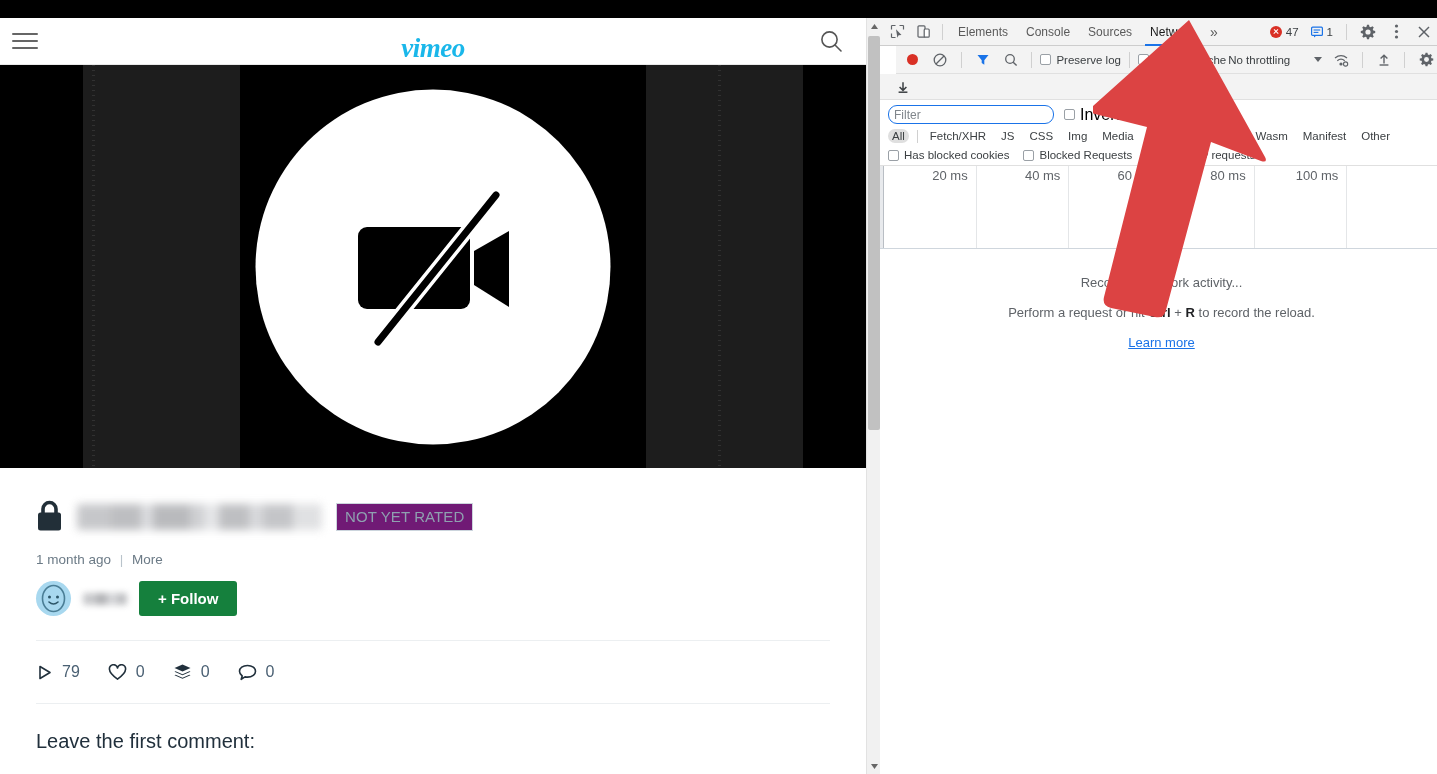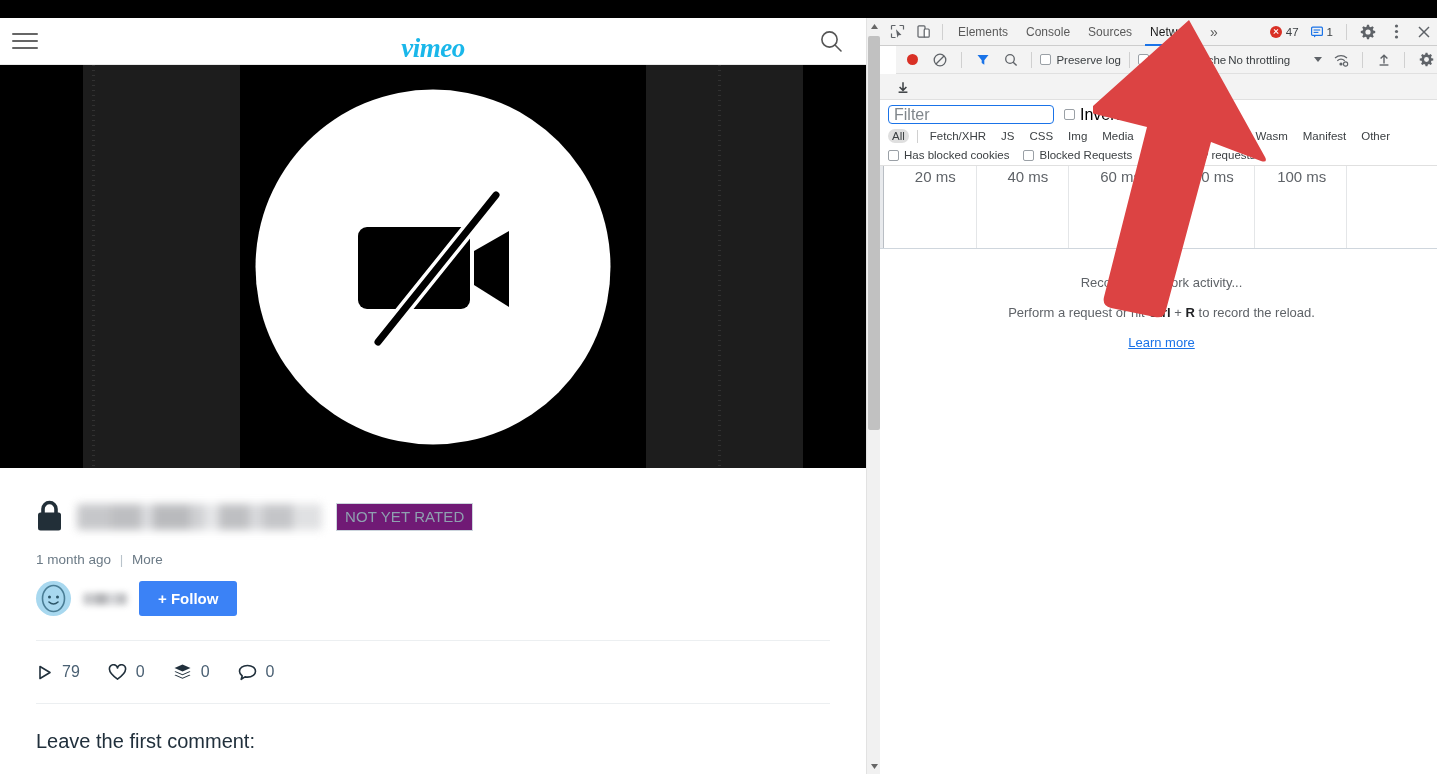--- a/index.html
+++ b/index.html
@@ -73,21 +73,21 @@
   .meta-row a { color: #6b7a86; text-decoration: none; cursor: pointer; }
 
   .author-row { margin-top: 14px; display: flex; align-items: center; gap: 12px; }
   .avatar { width: 35px; height: 35px; border-radius: 50%; background: #a8d8ef; position: relative; flex: 0 0 auto; }
   .blur-name {
     height: 12px; width: 44px; border-radius: 2px;
     background: linear-gradient(90deg,#c5c6c9 0 30%, #aeafb2 30% 55%, #d2d3d6 55% 78%, #bcbdc0 78% 100%);
     filter: blur(3.2px); opacity: 0.95;
   }
   .follow-btn {
-    background: #3b82f6; color: #fff; border: none; border-radius: 3px;
+    background: #15803d; color: #fff; border: none; border-radius: 3px;
     font-size: 15px; font-weight: bold; padding: 9px 19px; cursor: pointer;
     font-family: "Liberation Sans", sans-serif;
   }
 
   .divider { margin: 24px 36px 0 36px; border-top: 1px solid #eceff1; }
   .stats { display: flex; align-items: center; gap: 28px; padding: 22px 36px 0 36px; }
   .stat { display: flex; align-items: center; gap: 9px; cursor: pointer; }
   .stat .num { font-size: 16px; color: #4a6073; }
   .divider2 { margin: 22px 36px 0 36px; border-top: 1px solid #eceff1; }
 
@@ -133,37 +133,37 @@
   .cb { display: inline-flex; align-items: center; gap: 5px; cursor: pointer; white-space: nowrap; }
   .cbox { width: 11px; height: 11px; border: 1px solid #9aa0a6; border-radius: 2px; background: #fff; flex: 0 0 auto; }
   .throttle { display:flex; align-items:center; gap:4px; cursor:pointer; white-space: nowrap; }
   .caret { width: 0; height: 0; border-left: 4px solid transparent; border-right: 4px solid transparent; border-top: 5px solid #5f6368; }
 
   .dt-toolbar2 { height: 26px; background: #f3f3f3; border-bottom: 1px solid #e0e0e0; display:flex; align-items:center; padding: 0 10px; }
 
   .dt-filterbar { background: #fff; border-bottom: 1px solid #e0e0e0; padding: 5px 8px 4px 8px; }
   .frow1 { display: flex; align-items: center; gap: 10px; }
   .filter-input {
-    width: 166px; height: 19px; border: 1px solid #1a73e8; border-radius: 4px;
-    font-size: 16px; padding: 0 5px; color: #3c4043; outline: none;
+    width: 166px; height: 19px; border: 1px solid #1a73e8; border-radius: 9px;
+    font-size: 12px; padding: 0 5px; color: #3c4043; outline: none;
     font-family: "Liberation Sans", sans-serif;
   }
   .filter-input::placeholder { color: #80868b; }
   .frow2 { display: flex; align-items: center; gap: 7px; margin-top: 5px; font-size: 11.5px; color: #3c4043; }
   .ftype { padding: 1px 4px; border-radius: 7px; cursor: pointer; white-space: nowrap; }
   .ftype.sel { background: #dfdfdf; }
   .fsep { width: 1px; height: 13px; background: #d0d0d0; margin: 0 1px; }
   .frow3 { display: flex; align-items: center; gap: 14px; margin-top: 6px; font-size: 11.5px; color: #3c4043; }
 
   .dt-overview { height: 83px; background: #fff; border-bottom: 1px solid #cfd6dd; position: relative; display:flex; }
   .ov-edge { width: 4px; background: #e8eaed; border-right: 1px solid #b9bec4; }
   .ov-body { flex: 1; display: flex; position: relative; }
   .ov-cell { flex: 1; border-right: 1px solid #e4e6e8; position: relative; }
   .ov-cell:last-child { border-right: none; }
-  .ov-label { position: absolute; right: 20px; top: 2px; font-size: 15px; color: #5f6368; }
+  .ov-label { position: absolute; right: 8px; top: 2px; font-size: 13px; color: #5f6368; }
   .ov-tail { width: 50px; }
 
   .dt-empty {
     position: absolute; left: 0; right: 0; top: 250px;
     text-align: center; color: #5f6368; font-size: 13px; line-height: 30px;
   }
   .dt-empty b { color: #202124; }
   .dt-empty a { color: #1a73e8; text-decoration: underline; cursor: pointer; }
 
   

